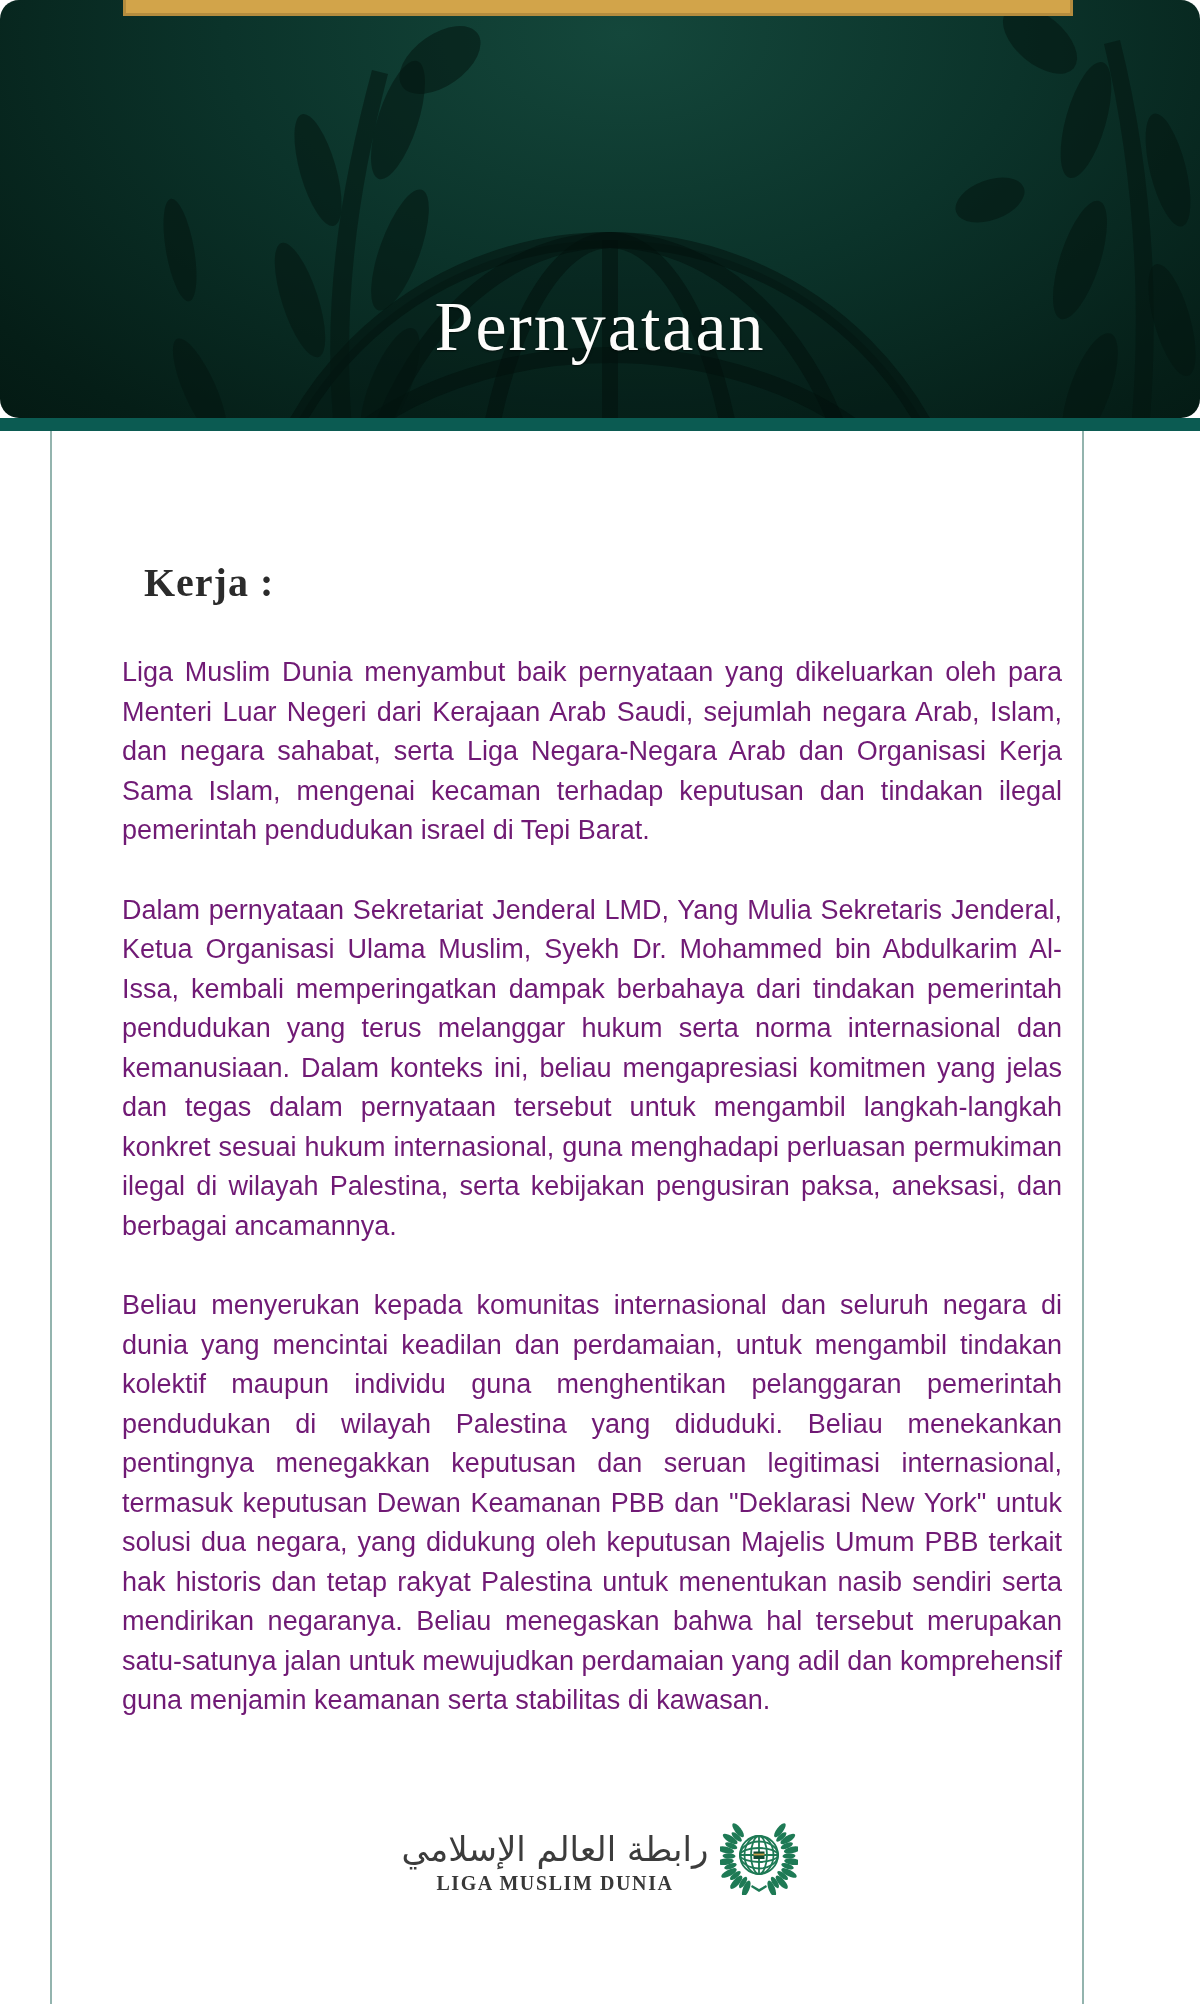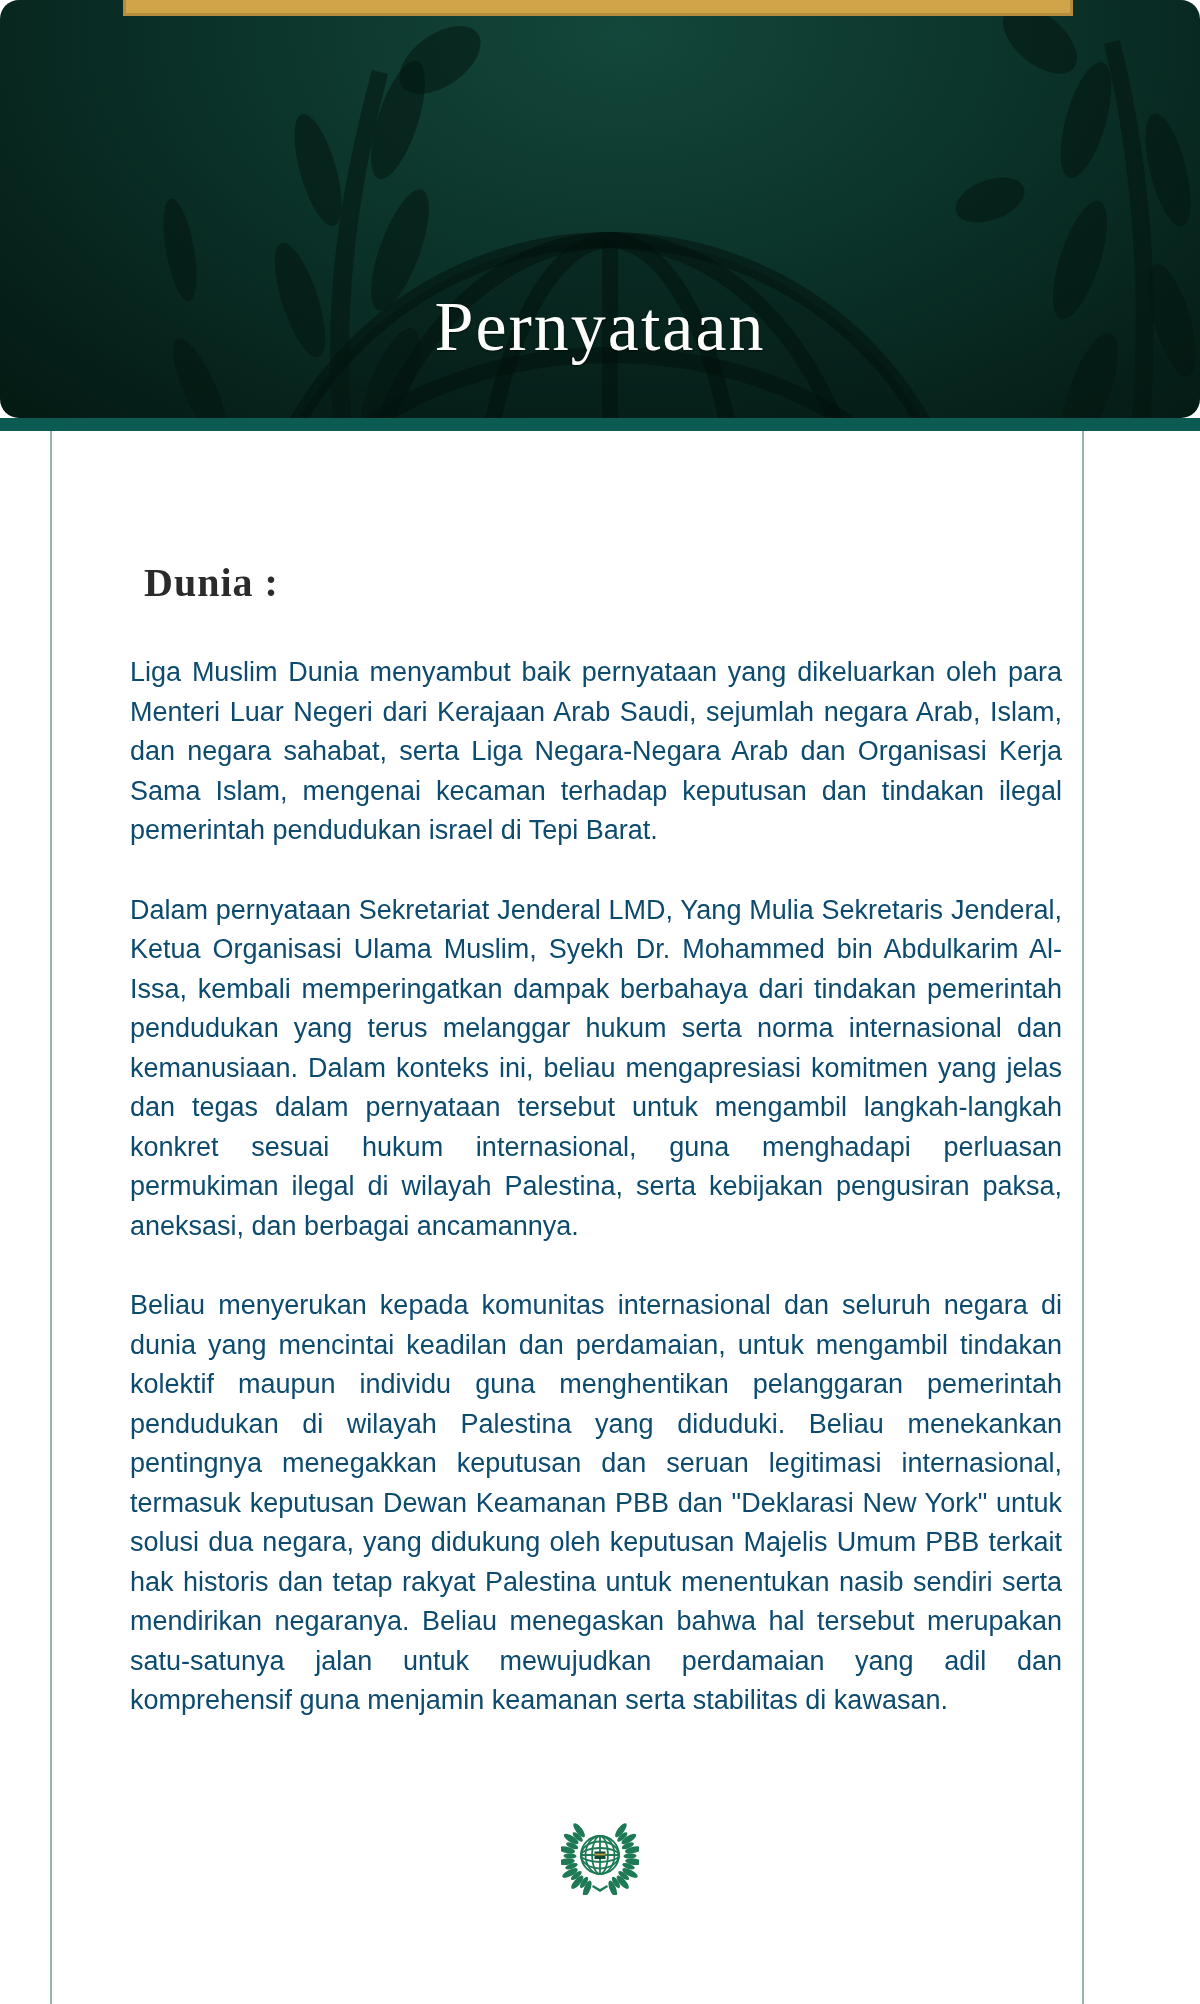--- a/index.html
+++ b/index.html
@@ -40,22 +40,22 @@
   .vline.right{left:1082px;}
   .doc-content{
     position:absolute;left:122px;top:0;width:940px;
   }
   .doc-heading{
     margin:128px 0 0 22px;
     font-family:"Liberation Serif","DejaVu Serif",serif;
     font-weight:700;font-size:40px;color:#2b2b2b;letter-spacing:1px;
   }
   .doc-par{
-    margin:40px 0 0 8px;
-    font-size:27px;line-height:39.5px;color:#0c4a6e;
+    margin:40px 0 0 0;
+    font-size:27px;line-height:39.5px;color:#701a75;
     text-align:justify;text-justify:inter-word;
   }
   .doc-par:first-of-type{margin-top:47px;}
   
   .logo-block{
     position:absolute;left:0;top:1384px;width:1200px;
     display:flex;justify-content:center;align-items:flex-end;gap:12px;
   }
   .logo-text-col{display:flex;flex-direction:column;align-items:center;}
   .logo-arabic{
@@ -115,27 +115,31 @@
   <div class="header-title">Pernyataan</div>
 </div>
 
 <div class="teal-band" style="background:#0B5B52;"></div>
 
 <div class="page-body">
   <div class="vline left"></div>
   <div class="vline right"></div>
 
   <div class="doc-content">
-    <div class="doc-heading">Dunia :</div>
+    <div class="doc-heading">Kerja :</div>
     <p class="doc-par">Liga Muslim Dunia menyambut baik pernyataan yang dikeluarkan oleh para Menteri Luar Negeri dari Kerajaan Arab Saudi, sejumlah negara Arab, Islam, dan negara sahabat, serta Liga Negara-Negara Arab dan Organisasi Kerja Sama Islam, mengenai kecaman terhadap keputusan dan tindakan ilegal pemerintah pendudukan israel di Tepi Barat.</p>
     <p class="doc-par">Dalam pernyataan Sekretariat Jenderal LMD, Yang Mulia Sekretaris Jenderal, Ketua Organisasi Ulama Muslim, Syekh Dr. Mohammed bin Abdulkarim Al-Issa, kembali memperingatkan dampak berbahaya dari tindakan pemerintah pendudukan yang terus melanggar hukum serta norma internasional dan kemanusiaan. Dalam konteks ini, beliau mengapresiasi komitmen yang jelas dan tegas dalam pernyataan tersebut untuk mengambil langkah-langkah konkret sesuai hukum internasional, guna menghadapi perluasan permukiman ilegal di wilayah Palestina, serta kebijakan pengusiran paksa, aneksasi, dan berbagai ancamannya.</p>
     <p class="doc-par">Beliau menyerukan kepada komunitas internasional dan seluruh negara di dunia yang mencintai keadilan dan perdamaian, untuk mengambil tindakan kolektif maupun individu guna menghentikan pelanggaran pemerintah pendudukan di wilayah Palestina yang diduduki. Beliau menekankan pentingnya menegakkan keputusan dan seruan legitimasi internasional, termasuk keputusan Dewan Keamanan PBB dan "Deklarasi New York" untuk solusi dua negara, yang didukung oleh keputusan Majelis Umum PBB terkait hak historis dan tetap rakyat Palestina untuk menentukan nasib sendiri serta mendirikan negaranya. Beliau menegaskan bahwa hal tersebut merupakan satu-satunya jalan untuk mewujudkan perdamaian yang adil dan komprehensif guna menjamin keamanan serta stabilitas di kawasan.</p>
   </div>
 
   <div class="logo-block">
+    <div class="logo-text-col">
+      <div class="logo-arabic">رابطة العالم الإسلامي</div>
+      <div class="logo-latin">LIGA MUSLIM DUNIA</div>
+    </div>
     <svg class="emblem" width="78" height="80" viewBox="0 0 78 80" xmlns="http://www.w3.org/2000/svg" aria-hidden="true">
       <g fill="#1E7A55">
 
         <g>
           <ellipse cx="39" cy="8" rx="3.2" ry="8.5" transform="rotate(-38 39 42)"></ellipse>
           <ellipse cx="39" cy="8" rx="3.2" ry="8.5" transform="rotate(-58 39 42)"></ellipse>
           <ellipse cx="39" cy="8" rx="3.2" ry="8.5" transform="rotate(-78 39 42)"></ellipse>
           <ellipse cx="39" cy="8" rx="3.2" ry="8.5" transform="rotate(-98 39 42)"></ellipse>
           <ellipse cx="39" cy="8" rx="3.2" ry="8.5" transform="rotate(-118 39 42)"></ellipse>
           <ellipse cx="39" cy="8" rx="3.2" ry="8.5" transform="rotate(-138 39 42)"></ellipse>

